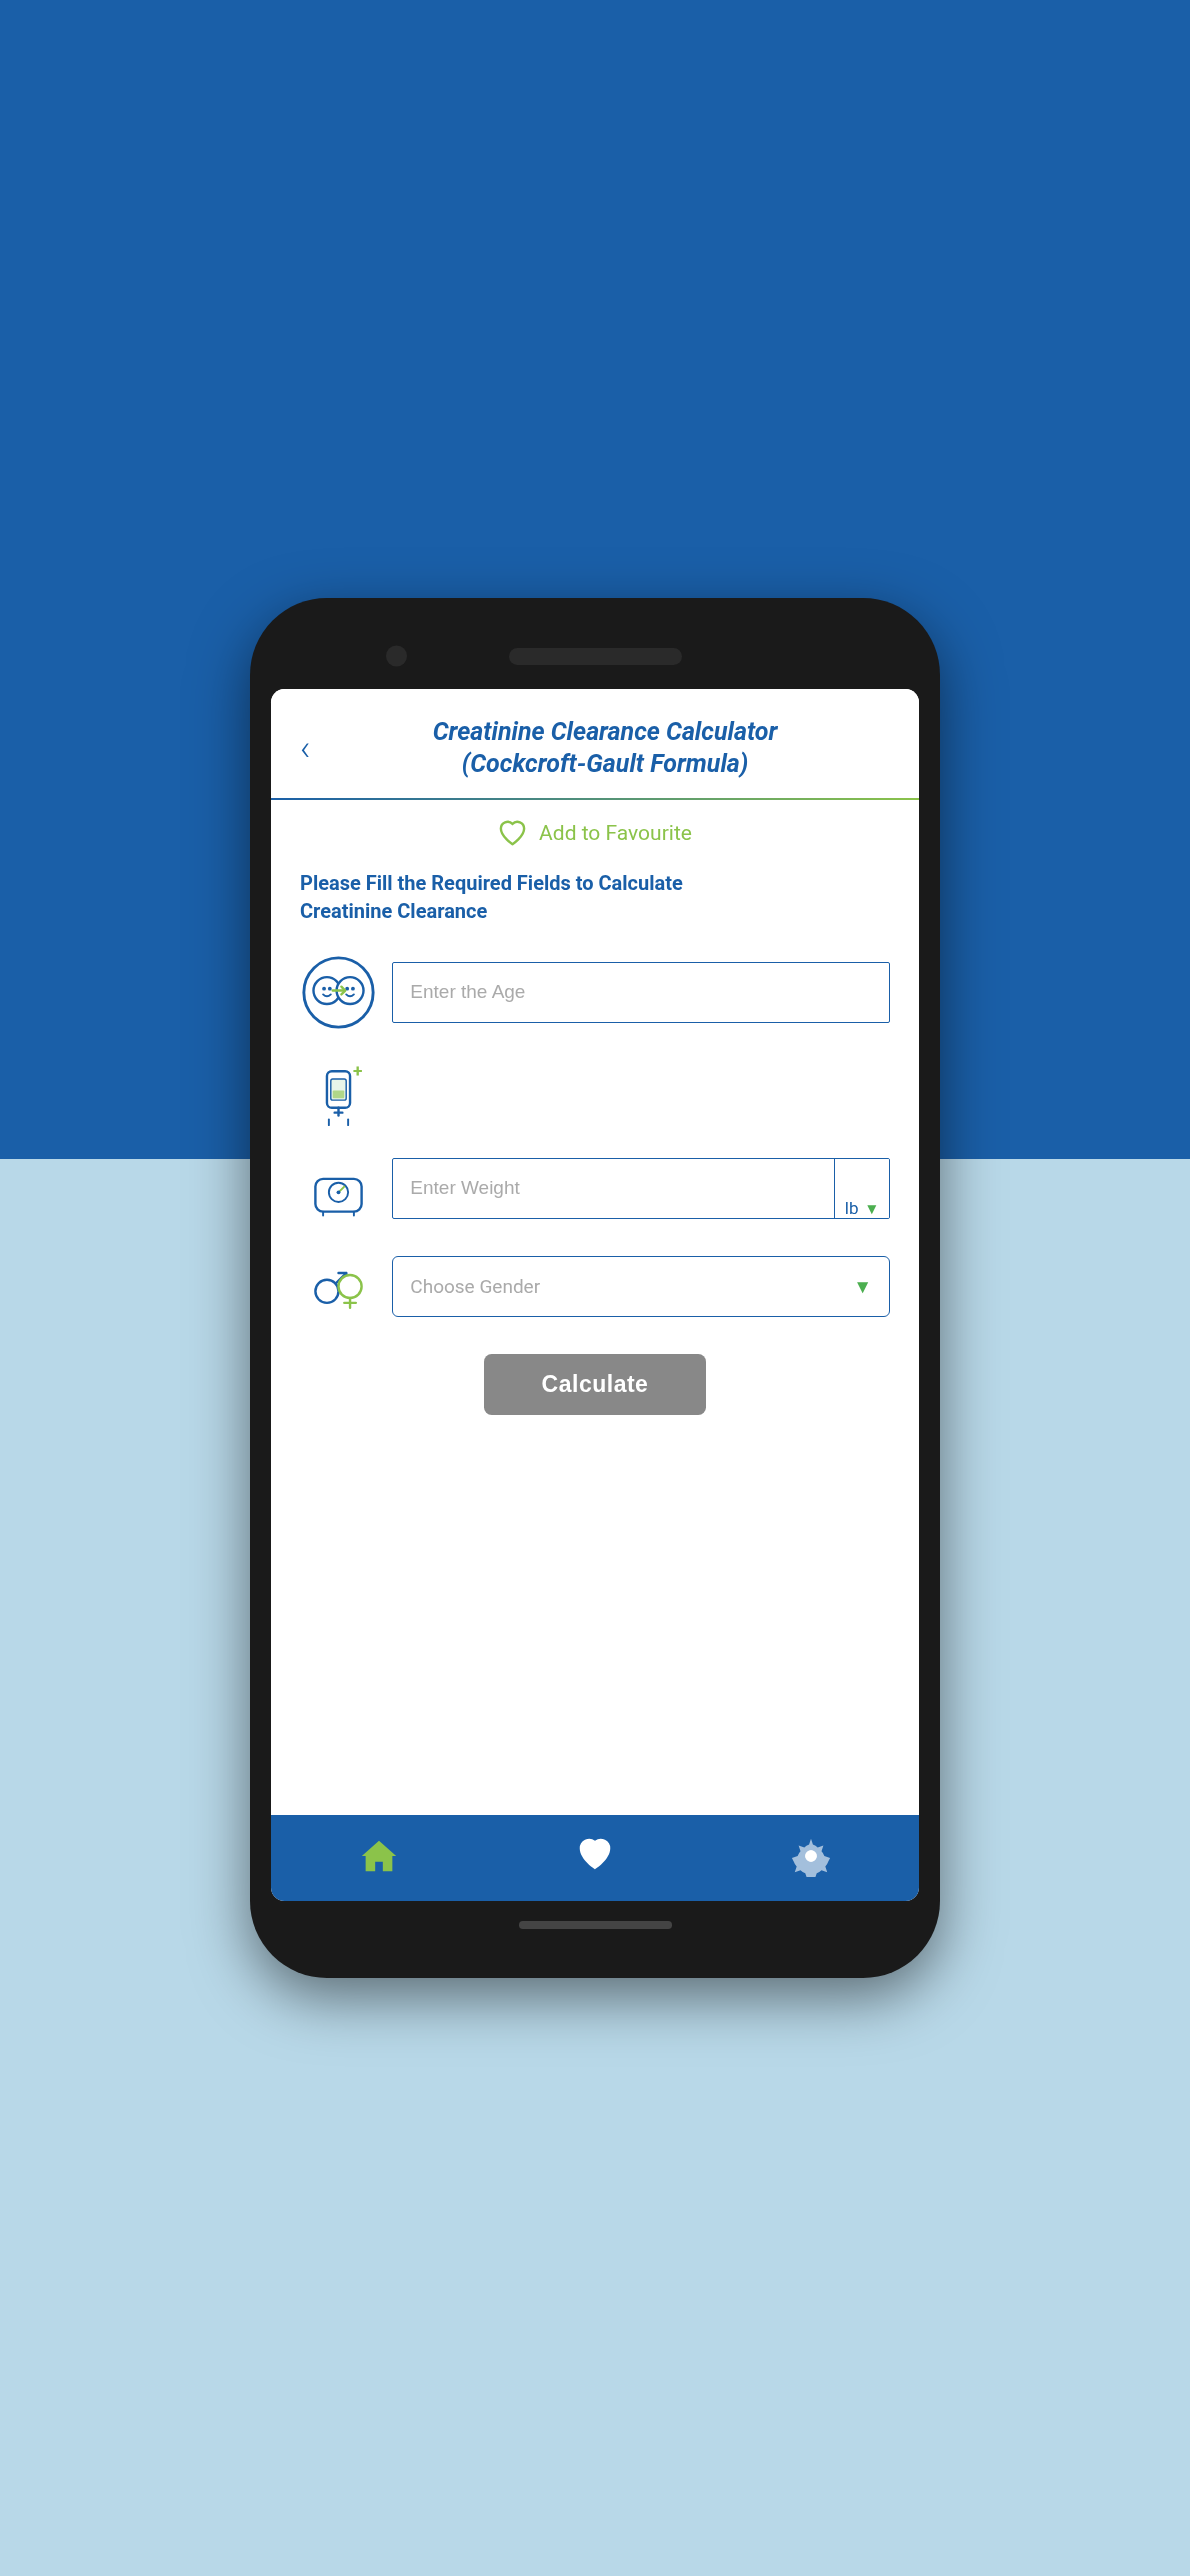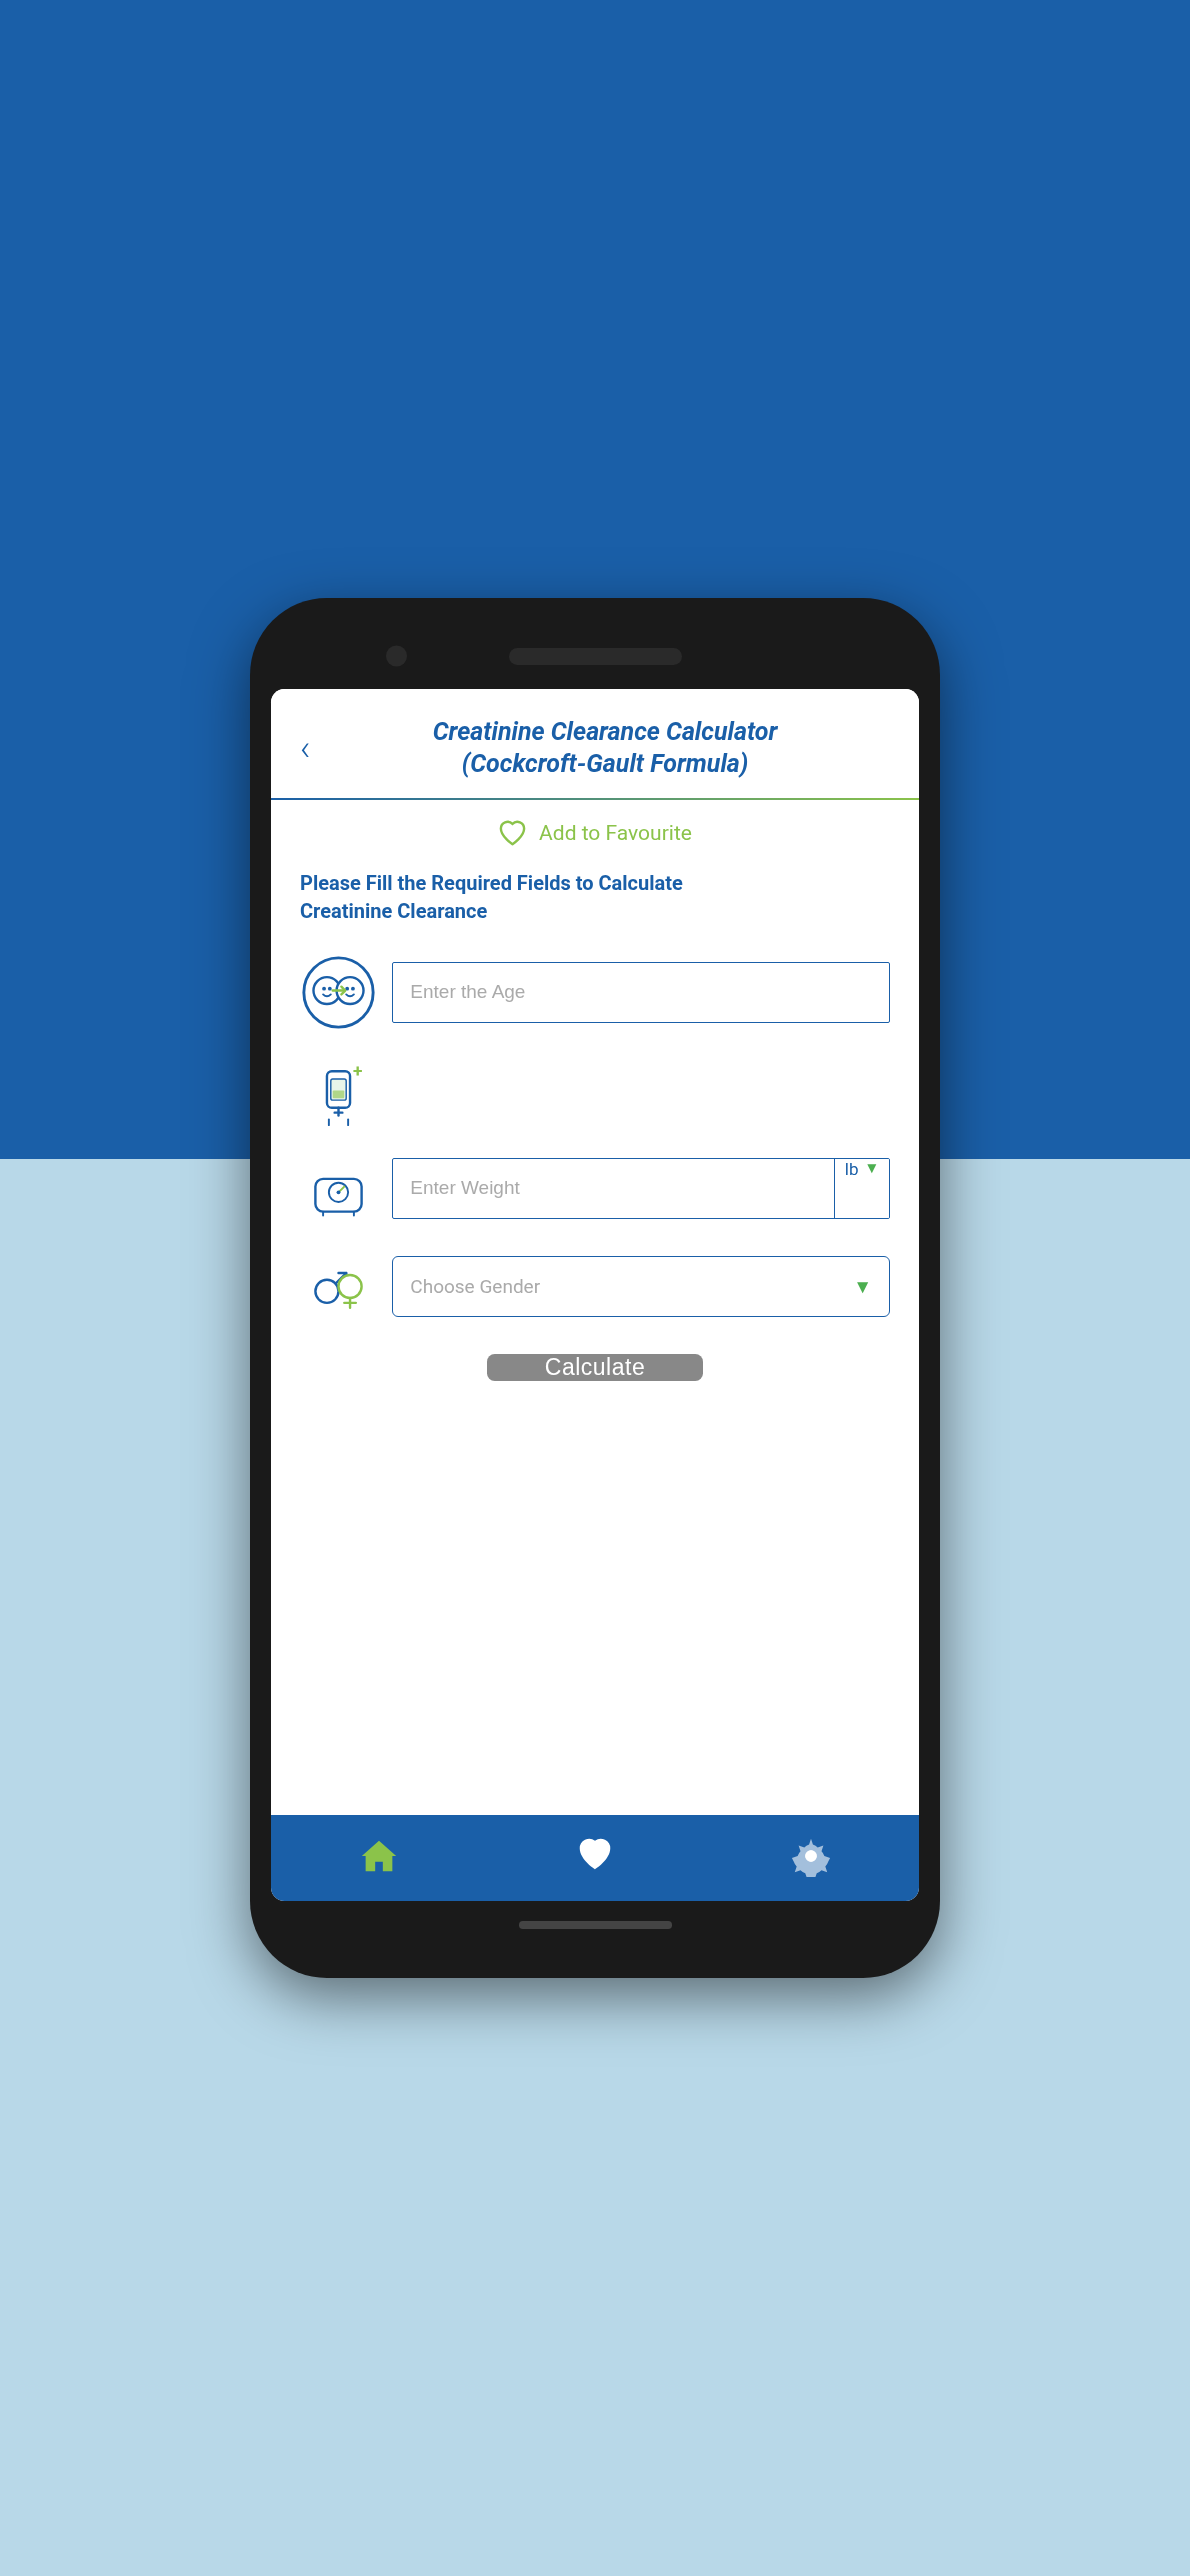--- a/index.html
+++ b/index.html
@@ -185,21 +185,21 @@
     .unit-select {
       background: white;
       color: #1a5fa8;
       border: none;
       border-left: 1.9px solid #1a5fa8;
       padding: 0 9.6px;
       font-size: 17px;
       height: 100%;
       cursor: pointer;
       display: flex;
-      align-items: flex-start;
+      align-items: flex-end;
       gap: 5.8px;
     }
 
     .dropdown-wrapper {
       flex: 1;
       border: 1.9px solid #1a5fa8;
       border-radius: 6px;
       display: flex;
       align-items: center;
       overflow: hidden;
@@ -219,23 +219,23 @@
       font-size: 19px;
     }
 
     .calculate-btn {
       display: block;
       margin: 29px auto 16px;
       background: #888;
       color: white;
       border: none;
       border-radius: 7.7px;
-      padding: 0 58px;
+      padding: 17px 58px;
       font-size: 23px;
-      font-weight: 400;
+      font-weight: 700;
       cursor: pointer;
       letter-spacing: 0.5px;
     }
 
     
     .bottom-nav {
       background: #1a5fa8;
       padding: 17px 0 21px;
       display: flex;
       align-items: center;

